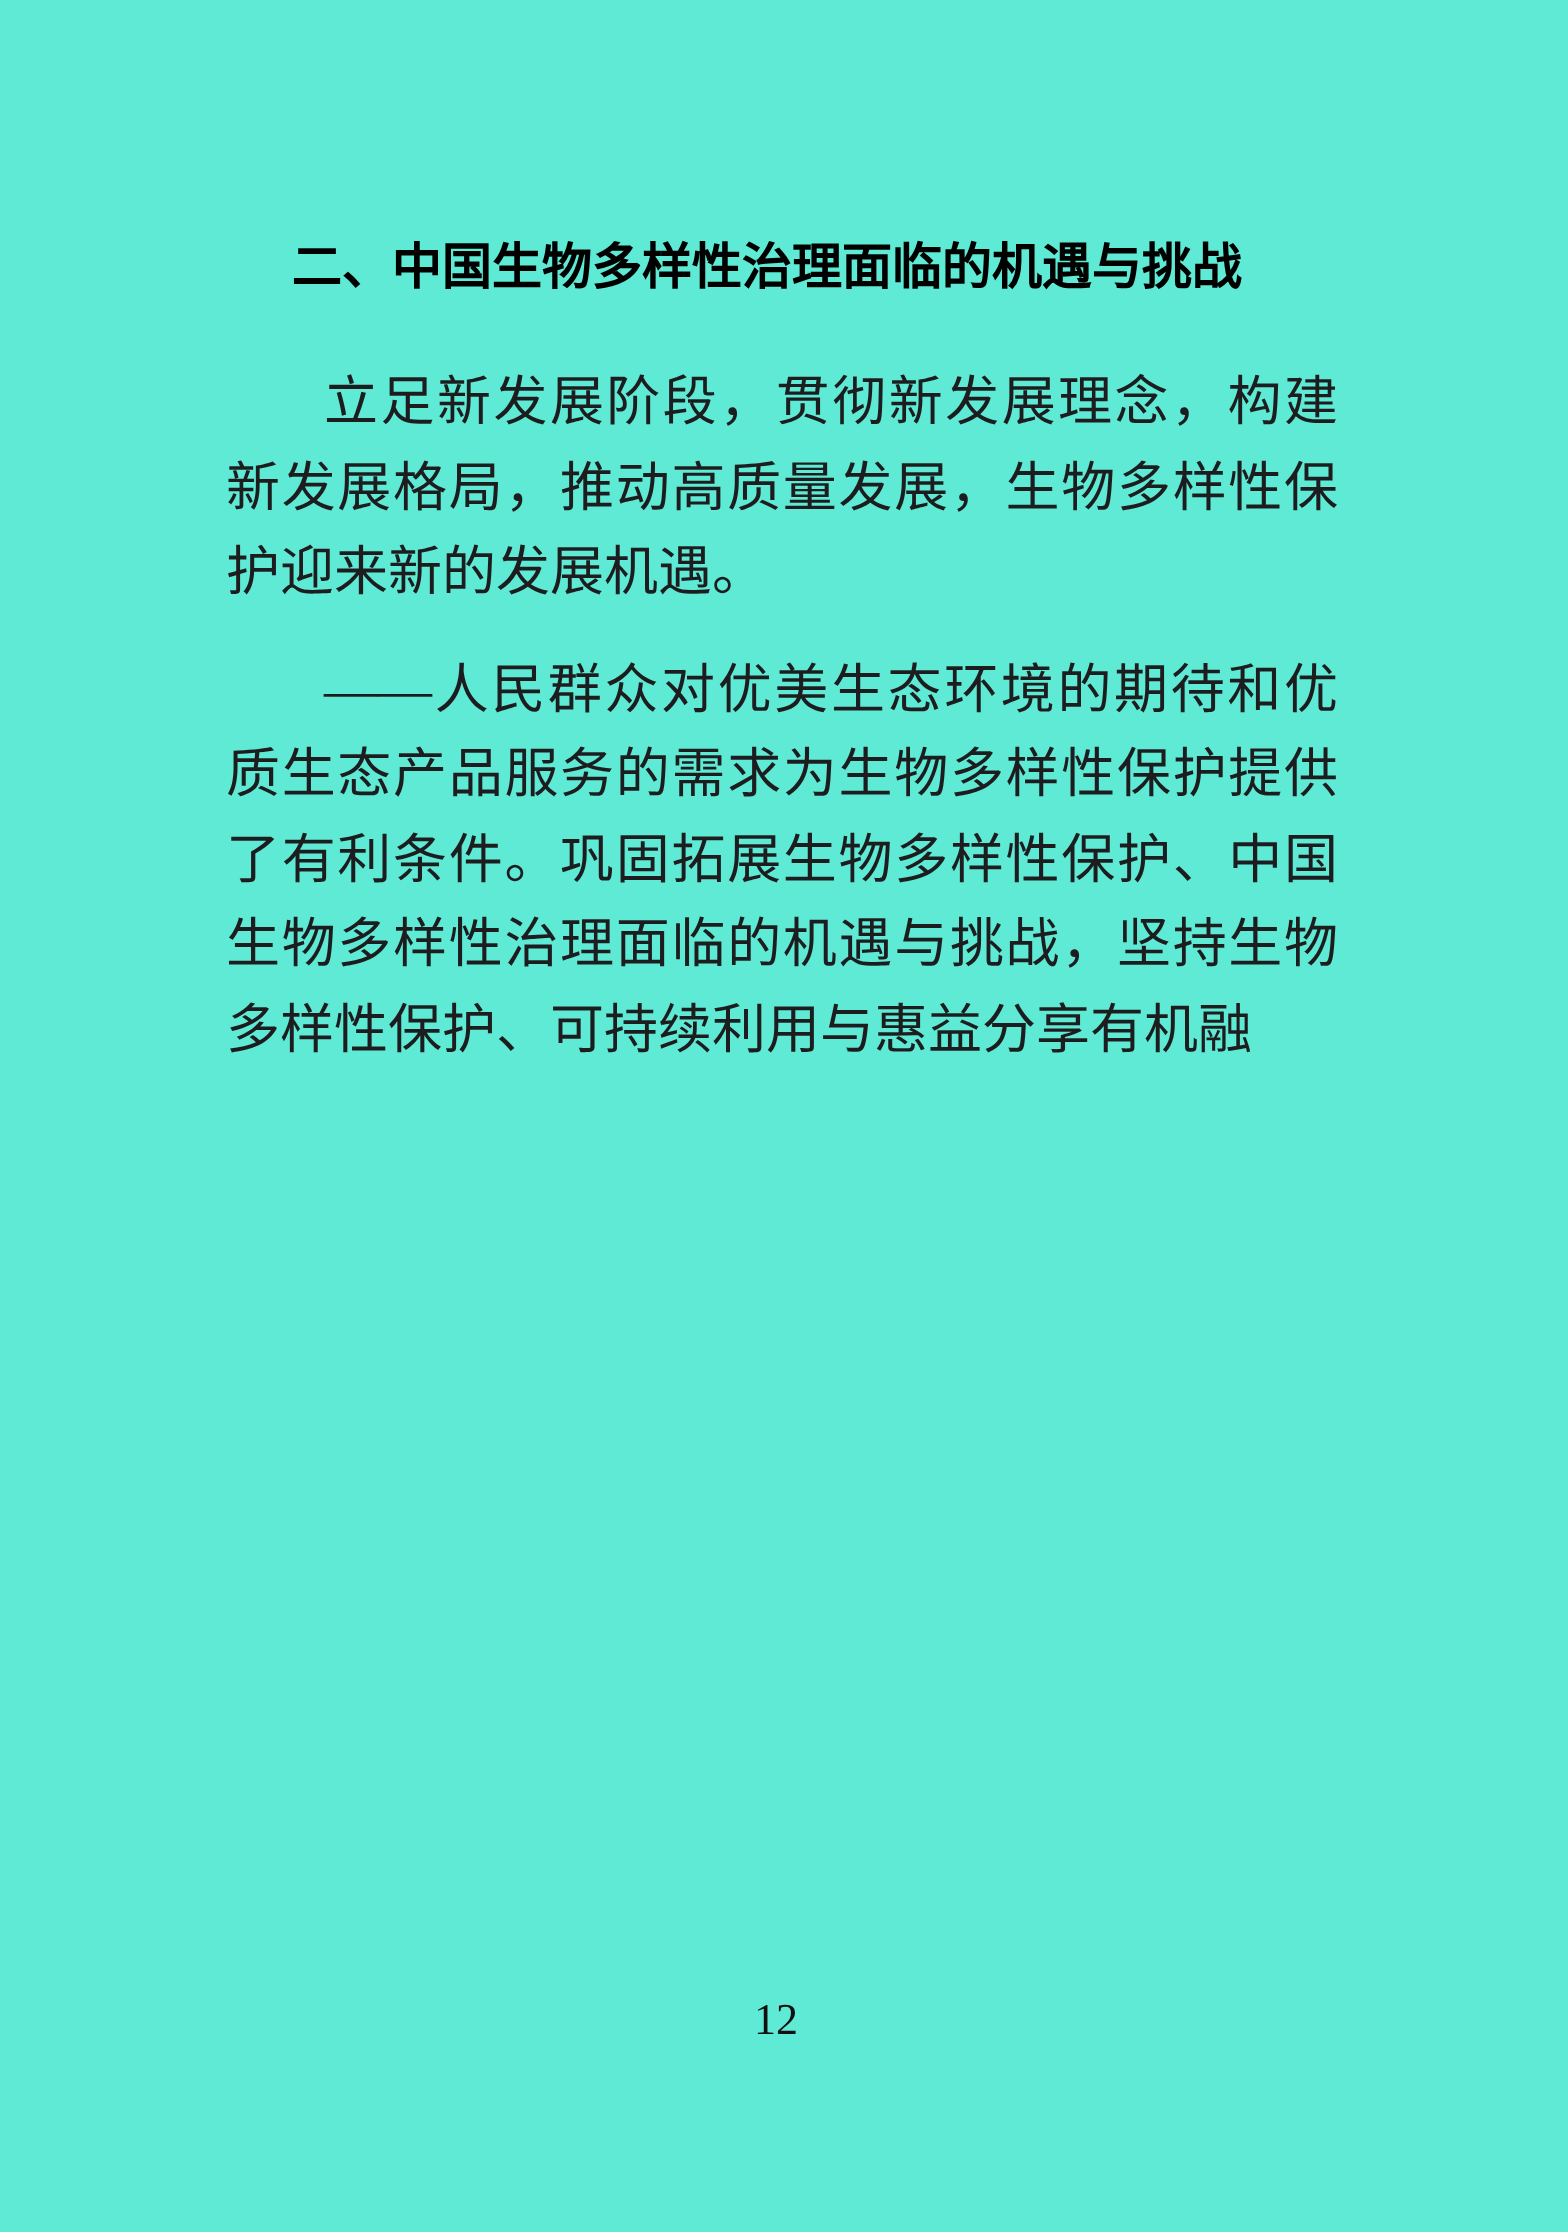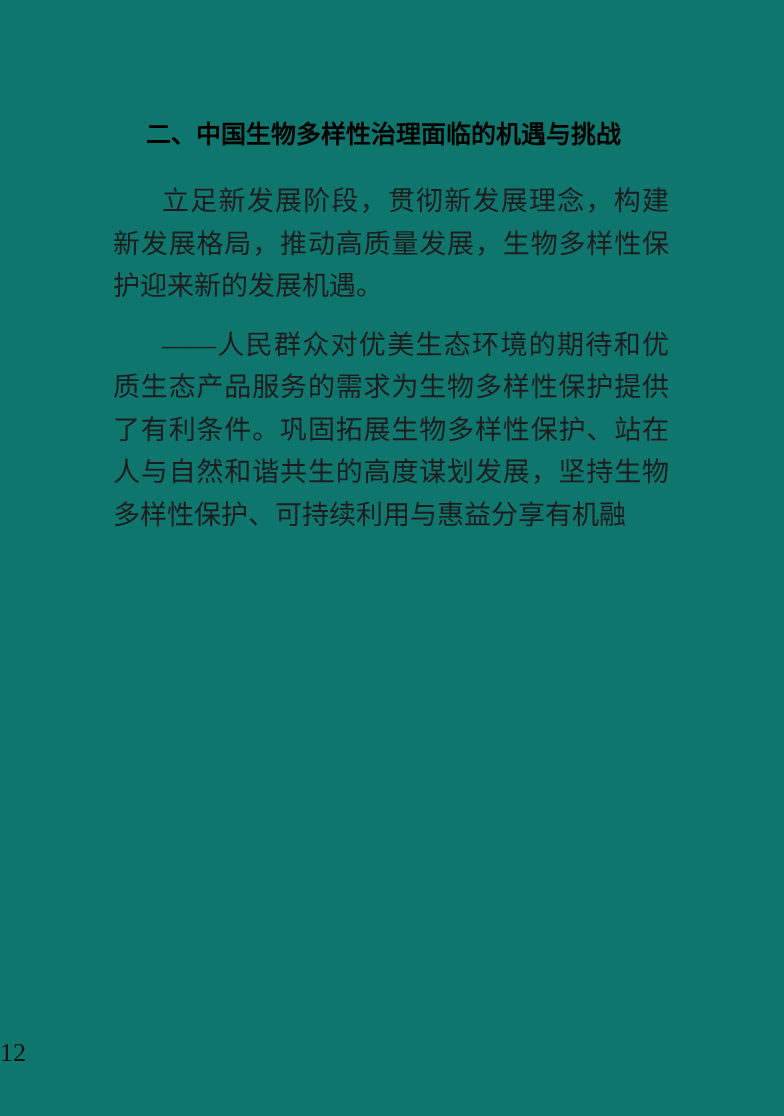--- a/index.html
+++ b/index.html
@@ -11,21 +11,21 @@
     height: 1116px;
     background: #ffffff;
     position: relative;
     overflow: hidden;
     font-family: "Liberation Serif", "DejaVu Serif", serif;
     color: #1d1d1f;
   }
   .page {
     position: absolute;
     inset: 0;
-    background: #0f766e;
+    background: #5eead4;
   }
   .heading {
     position: absolute;
     top: 119px;
     left: 97px;
     width: 588px;
     margin: 0;
     font-family: "Liberation Sans", "DejaVu Sans", sans-serif;
     font-weight: 700;
     font-size: 25px;
@@ -44,36 +44,36 @@
     text-align: justify;
     letter-spacing: 0;
   }
   .para {
     margin: 16px;
     padding: 0;
     text-indent: 49px;
   }
   .page-number {
     position: absolute;
-    top: 1040px;
+    top: 997px;
     left: 0;
     width: 776px;
-    text-align: left;
-    font-size: 26px;
+    text-align: center;
+    font-size: 22px;
     line-height: 26px;
     color: #111111;
   }
 </style>
 </head>
 <body>
 
 <div class="page">
 
   <h1 class="heading">二、中国生物多样性治理面临的机遇与挑战</h1>
 
   <div class="body-text">
       <p class="para">立足新发展阶段，贯彻新发展理念，构建新发展格局，推动高质量发展，生物多样性保护迎来新的发展机遇。</p>
-      <p class="para">——人民群众对优美生态环境的期待和优质生态产品服务的需求为生物多样性保护提供了有利条件。巩固拓展生物多样性保护、站在人与自然和谐共生的高度谋划发展，坚持生物多样性保护、可持续利用与惠益分享有机融</p>
+      <p class="para">——人民群众对优美生态环境的期待和优质生态产品服务的需求为生物多样性保护提供了有利条件。巩固拓展生物多样性保护、中国生物多样性治理面临的机遇与挑战，坚持生物多样性保护、可持续利用与惠益分享有机融</p>
     </div>
 
   <div class="page-number">12</div>
 
 </div>
 
 </body></html>

